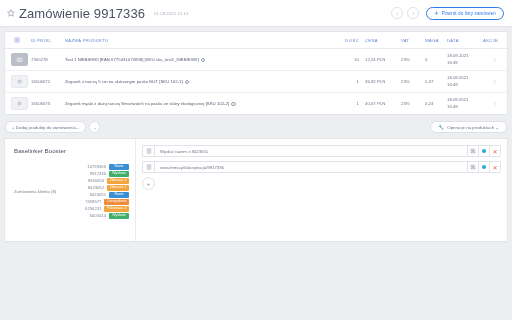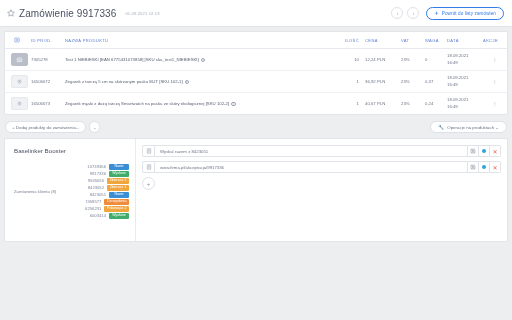--- a/index.html
+++ b/index.html
@@ -17,21 +17,21 @@
 
   
   .topbar {
     height: 27px; background: #ffffff;
     display: flex; align-items: center;
     padding: 0 8px 0 7px;
     border-bottom: 1px solid #e2e4e8;
   }
   .star-icon { width: 8px; height: 8px; margin-right: 4px; flex: none; color: #8b93a3; }
   .star-icon svg { display: block; }
-  .order-title { font-size: 10px; color: #4a5163; letter-spacing: .1px; }
+  .order-title { font-size: 13px; color: #4a5163; letter-spacing: .1px; }
   .order-date { font-size: 4.2px; color: #a8aebc; margin-left: 9px; letter-spacing: .1px; }
   .topbar-spacer { flex: 1; }
   .nav-circle {
     width: 12px; height: 12px; border-radius: 50%;
     border: 1px solid #dfe2e8; background: #fff;
     display: flex; align-items: center; justify-content: center;
     color: #a4abba; font-size: 5px; margin-left: 4px;
   }
   .back-btn {
     margin-left: 7px; height: 13px; border-radius: 7px;

